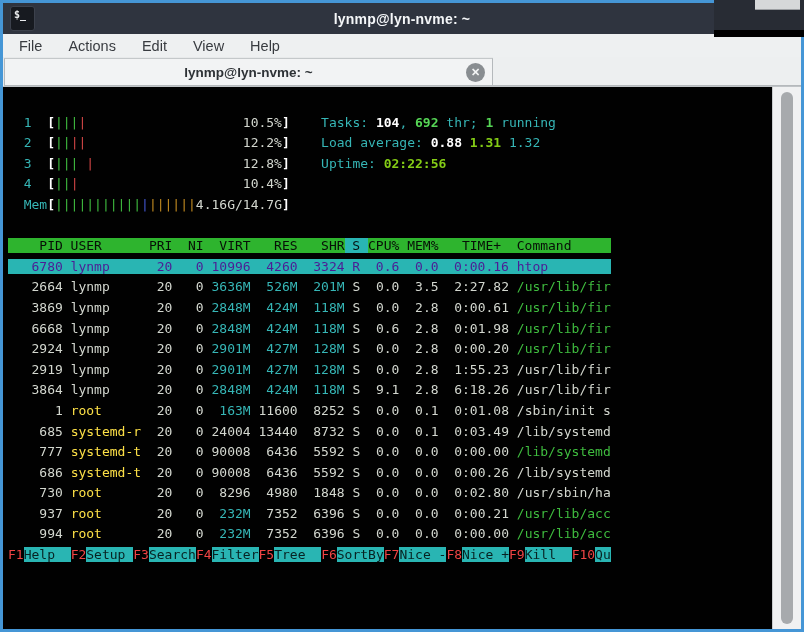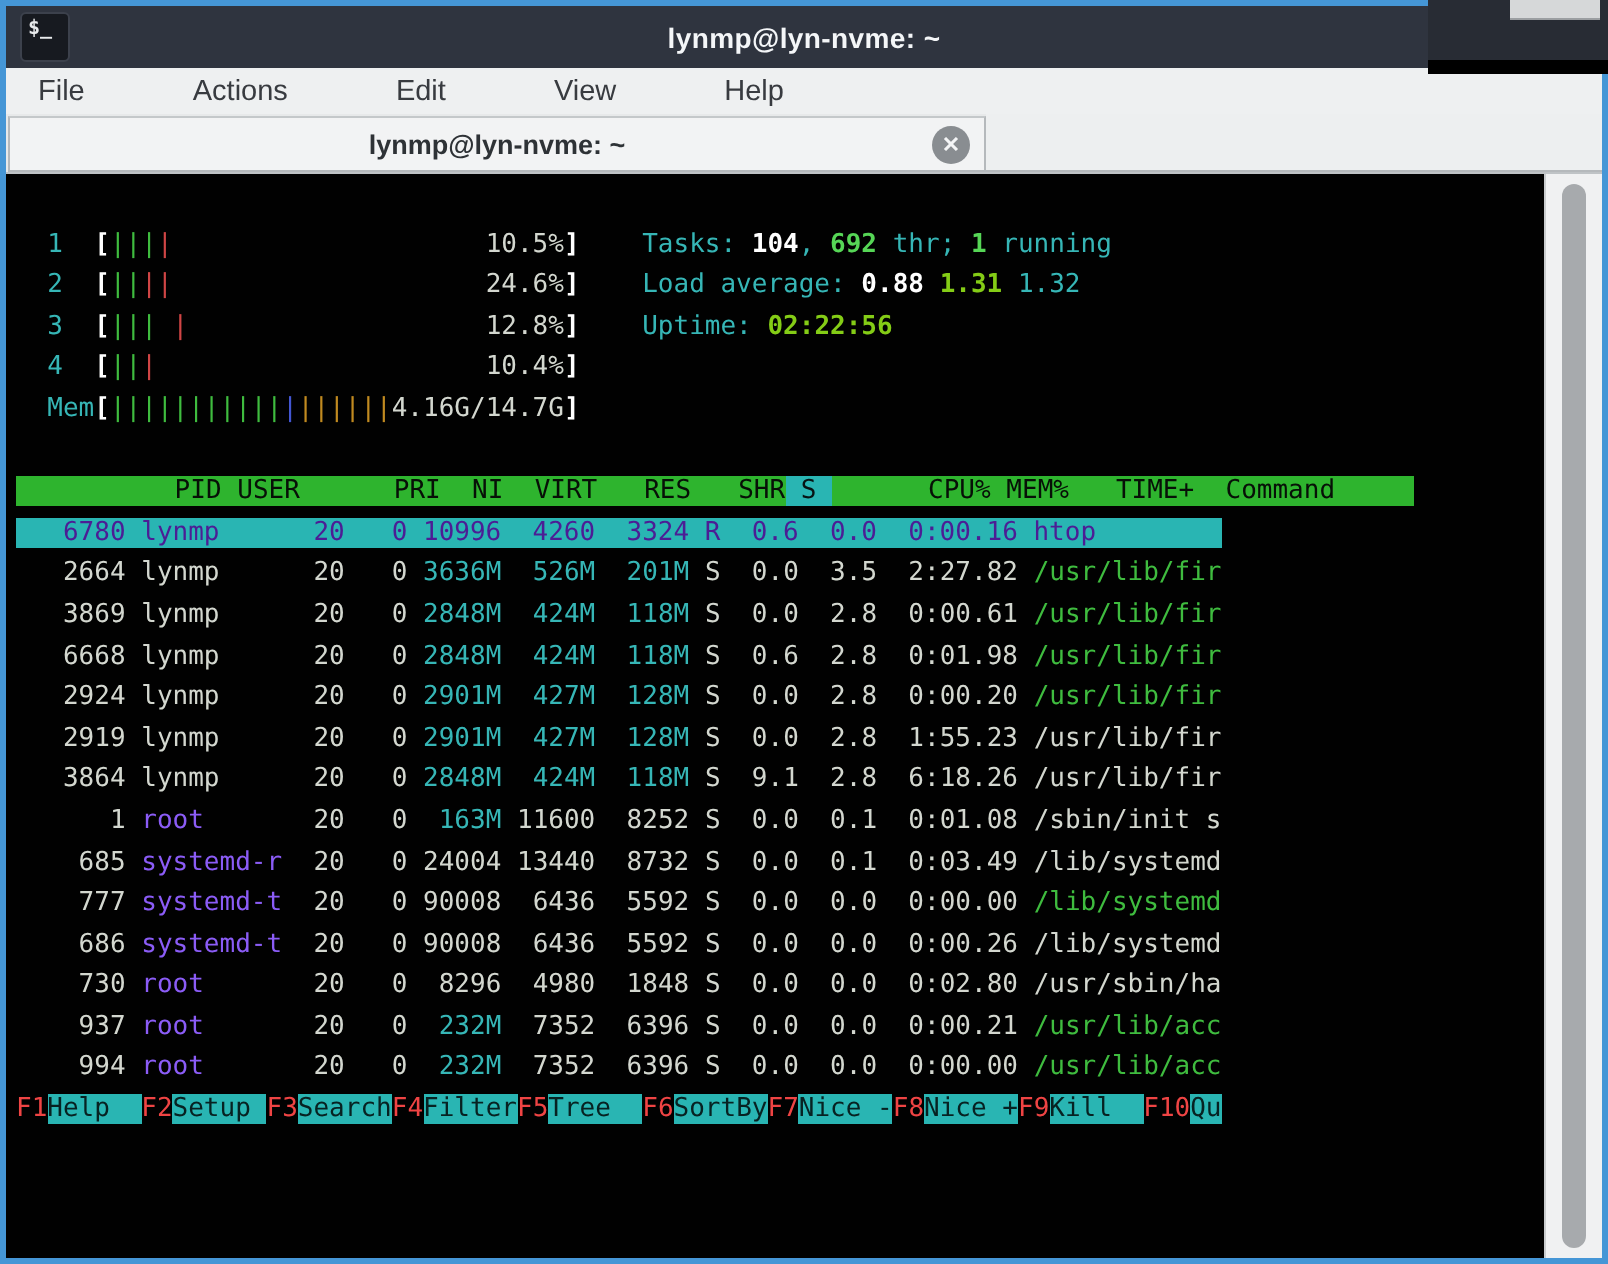--- a/index.html
+++ b/index.html
@@ -6,45 +6,45 @@
   .frame{position:relative;width:804px;height:632px;overflow:hidden;font-family:"Liberation Sans",sans-serif;}
   .win{position:absolute;inset:0;border:3px solid #4596d6;box-sizing:border-box;display:flex;flex-direction:column;background:#eef0f1;}
 
   
   .titlebar{height:31px;background:#2f343f;position:relative;display:flex;align-items:center;justify-content:center;flex:0 0 auto;}
   .titlebar .title{color:#f4f6f8;font-weight:bold;font-size:14px;letter-spacing:.2px;}
   .app-icon{position:absolute;left:7px;top:3px;width:25px;height:25px;background:#171a20;border:1px solid #3c414c;border-radius:3px;box-sizing:border-box;display:flex;align-items:flex-start;justify-content:flex-start;padding:2px 0 0 3px;}
   .app-icon span{color:#e8eaec;font-family:"DejaVu Sans Mono",monospace;font-size:10px;font-weight:bold;}
 
   
-  .menubar{height:23px;background:#eef0f1;display:flex;align-items:center;padding-left:3px;flex:0 0 auto;gap:28px;}
+  .menubar{height:23px;background:#eef0f1;display:flex;align-items:center;padding-left:3px;flex:0 0 auto;}
   .menu-item{padding:0 13px;font-size:14.5px;color:#383b40;cursor:default;}
 
   
   .tabbar{height:30px;background:#e7e9ea;border-bottom:1px solid #bfc3c6;display:flex;flex:0 0 auto;box-sizing:border-box;}
   .tab{width:489px;background:#f2f3f4;border:1px solid #b5b9bc;border-top-color:#c4c8ca;box-sizing:border-box;margin:1px 0 0 1px;display:flex;align-items:center;justify-content:center;position:relative;}
   .tab .tab-title{font-weight:bold;font-size:13.5px;color:#2e3236;}
   .tab-close{position:absolute;right:7px;top:4px;width:19px;height:19px;border-radius:50%;background:#898d91;color:#f4f5f6;display:flex;align-items:center;justify-content:center;font-size:11px;font-weight:bold;cursor:default;}
   .tab-rest{flex:1;background:#edeff0;border-bottom:1px solid #b5b9bc;}
 
   
   .term-wrap{flex:1;display:flex;min-height:0;}
   .screen{flex:1;background:#010101;padding:5px 0 0 5px;overflow:hidden;font-family:"DejaVu Sans Mono",monospace;font-size:13px;}
   .tl{white-space:pre;height:20.6px;line-height:20.6px;color:#d3d7cf;}
   .g{color:#d3d7cf;}
-  .d{color:#8b5cf6;}
+  .d{color:#fde047;}
   .c{color:#36b6b6;}
   .bc{color:#84cc16;font-weight:bold;}
   .w{color:#ffffff;font-weight:bold;}
   .gr{color:#3fbc3f;}
   .bg{color:#56d656;font-weight:bold;}
   .r{color:#d04545;}
   .b{color:#4356d2;}
   .o{color:#c18a20;}
-  .hdr{background:#2eb42e;color:#071007;padding-left:48px;}
+  .hdr{background:#2eb42e;color:#071007;}
   .hsort{background:#29b5b3;color:#071414;}
   .sel{background:#29b5b3;color:#4c1d95;}
   .fn{color:#ef4444;}
   .fk{background:#29b5b3;color:#072222;}
 
   
   .sbar{width:28px;background:#f0f1f2;border-left:1px solid #c9ccce;position:relative;flex:0 0 auto;}
   .sthumb{position:absolute;left:8px;right:8px;top:5px;bottom:5px;background:#a7aaad;border-radius:6px;}
 
   
@@ -78,21 +78,21 @@
         <span class="tab-title">lynmp@lyn-nvme: ~</span>
         <span class="tab-close">✕</span>
       </div>
       <div class="tab-rest"></div>
     </div>
 
     <div class="term-wrap">
       <div class="screen">
           <div class="tl"></div>
           <div class="tl"><span class="c">  1  </span><span class="w">[</span><span class="gr">|||</span><span class="r">|</span><span class="g">                    10.5%</span><span class="w">]</span><span>    </span><span class="c">Tasks: </span><span class="w">104</span><span class="c">, </span><span class="bg">692</span><span class="c"> thr; </span><span class="bg">1</span><span class="c"> running</span></div>
-          <div class="tl"><span class="c">  2  </span><span class="w">[</span><span class="gr">||</span><span class="r">||</span><span class="g">                    24.6%</span><span class="w">]</span><span>    </span><span class="c">Load average: </span><span class="w">0.88 </span><span class="bc">1.31 </span><span class="c">1.32</span></div>
+          <div class="tl"><span class="c">  2  </span><span class="w">[</span><span class="gr">||</span><span class="r">||</span><span class="g">                    12.2%</span><span class="w">]</span><span>    </span><span class="c">Load average: </span><span class="w">0.88 </span><span class="bc">1.31 </span><span class="c">1.32</span></div>
           <div class="tl"><span class="c">  3  </span><span class="w">[</span><span class="gr">|||</span><span> </span><span class="r">|</span><span class="g">                   12.8%</span><span class="w">]</span><span>    </span><span class="c">Uptime: </span><span class="bc">02:22:56</span></div>
           <div class="tl"><span class="c">  4  </span><span class="w">[</span><span class="gr">||</span><span class="r">|</span><span class="g">                     10.4%</span><span class="w">]</span></div>
           <div class="tl"><span class="c">  Mem</span><span class="w">[</span><span class="gr">|||||||||||</span><span class="b">|</span><span class="o">||||||</span><span class="g">4.16G/14.7G</span><span class="w">]</span></div>
           <div class="tl"></div>
           <div class="tl"><span class="hdr">    PID USER      PRI  NI  VIRT   RES   SHR</span><span class="hsort"> S </span><span class="hdr">CPU% MEM%   TIME+  Command     </span></div>
           <div class="tl"><span class="sel">   6780 lynmp      20   0 10996  4260  3324 R  0.6  0.0  0:00.16 htop        </span></div>
           <div class="tl"><span class="g">   2664 </span><span class="g">lynmp     </span><span class="g"> 20 </span><span class="g">  0 </span><span class="c">3636M</span><span class="g"> </span><span class="c"> 526M</span><span class="g"> </span><span class="c"> 201M</span><span class="g"> </span><span class="g">S  0.0  3.5  2:27.82 </span><span class="gr">/usr/lib/fir</span></div>
           <div class="tl"><span class="g">   3869 </span><span class="g">lynmp     </span><span class="g"> 20 </span><span class="g">  0 </span><span class="c">2848M</span><span class="g"> </span><span class="c"> 424M</span><span class="g"> </span><span class="c"> 118M</span><span class="g"> </span><span class="g">S  0.0  2.8  0:00.61 </span><span class="gr">/usr/lib/fir</span></div>
           <div class="tl"><span class="g">   6668 </span><span class="g">lynmp     </span><span class="g"> 20 </span><span class="g">  0 </span><span class="c">2848M</span><span class="g"> </span><span class="c"> 424M</span><span class="g"> </span><span class="c"> 118M</span><span class="g"> </span><span class="g">S  0.6  2.8  0:01.98 </span><span class="gr">/usr/lib/fir</span></div>
           <div class="tl"><span class="g">   2924 </span><span class="g">lynmp     </span><span class="g"> 20 </span><span class="g">  0 </span><span class="c">2901M</span><span class="g"> </span><span class="c"> 427M</span><span class="g"> </span><span class="c"> 128M</span><span class="g"> </span><span class="g">S  0.0  2.8  0:00.20 </span><span class="gr">/usr/lib/fir</span></div>

